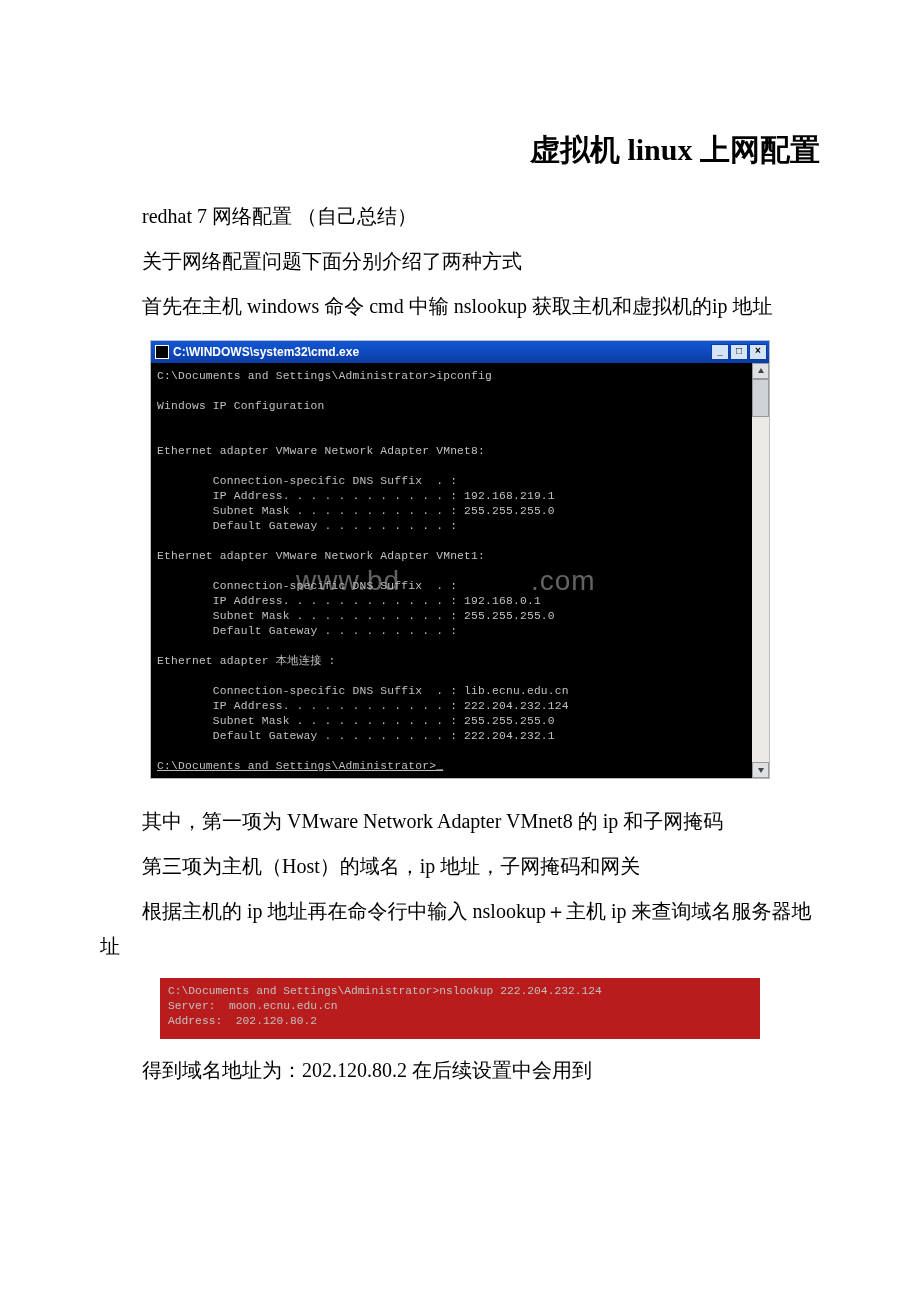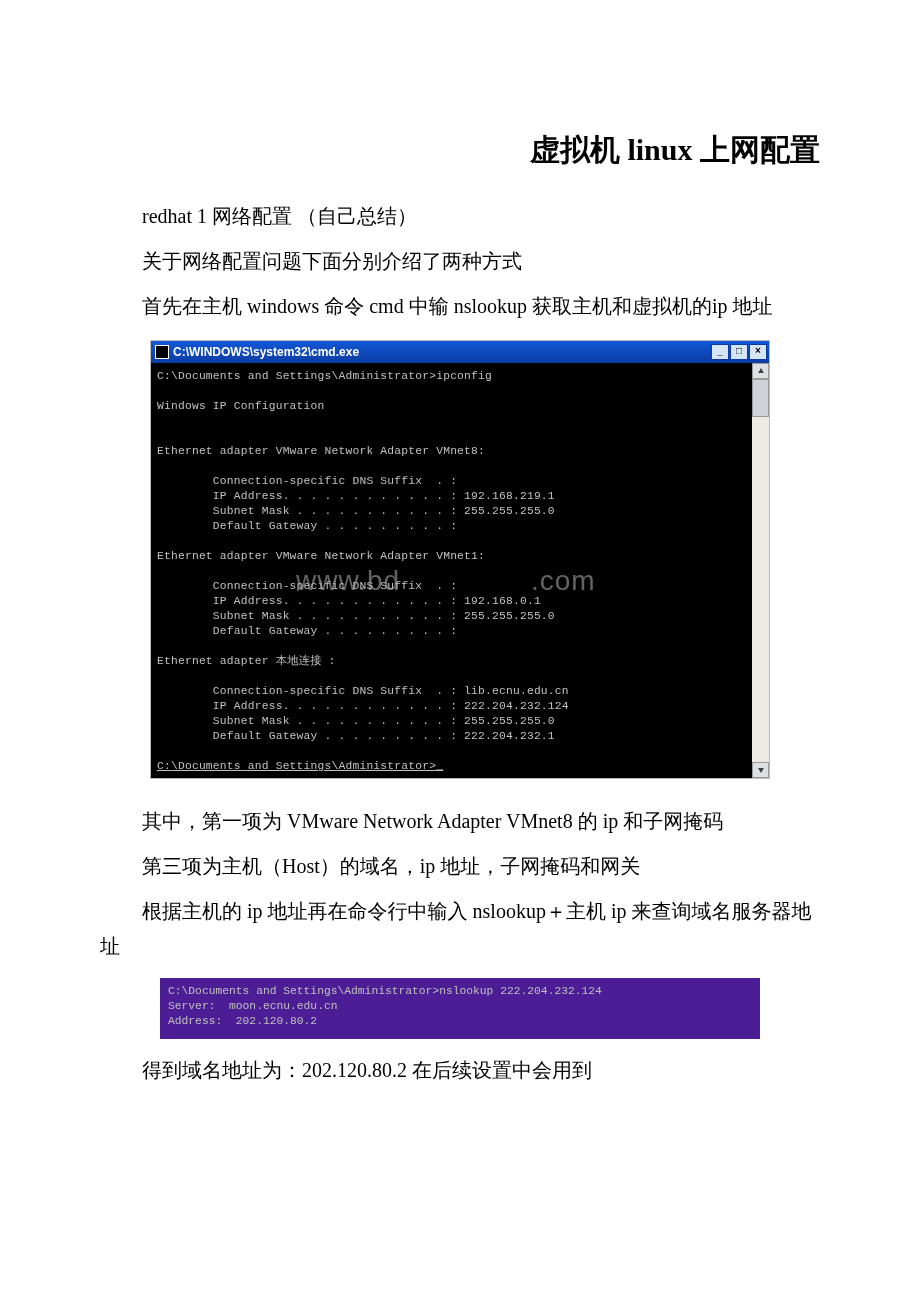--- a/index.html
+++ b/index.html
@@ -120,37 +120,37 @@
     position: absolute;
     font-family: Arial, sans-serif;
     color: rgba(180,180,180,0.55);
     font-size: 28px;
     letter-spacing: 1px;
     pointer-events: none;
   }
   
   .nsbox {
     margin: 14px 60px 14px 60px;
-    background: #4c1d95;
+    background: #b91c1c;
     color: #c0c0c0;
     font-family: "Consolas", "Courier New", monospace;
     font-size: 11.3px;
     line-height: 15px;
     padding: 6px 8px 10px 8px;
     white-space: pre;
   }
 </style>
 </head>
 <body>
 
 <div class="page">
 
   <h1 class="title">虚拟机 linux 上网配置</h1>
 
-  <p class="para">redhat 1 网络配置 （自己总结）</p>
+  <p class="para">redhat 7 网络配置 （自己总结）</p>
   <p class="para">关于网络配置问题下面分别介绍了两种方式</p>
   <p class="para">首先在主机 windows 命令 cmd 中输 nslookup 获取主机和虚拟机的ip 地址</p>
 
   <div class="cmdwin">
     <div class="cmd-titlebar">
       <div class="left">
         <span class="cmd-title-icon"></span>
         <span class="cmd-title-text">C:\WINDOWS\system32\cmd.exe</span>
       </div>
       <div class="cmd-winbtns">

